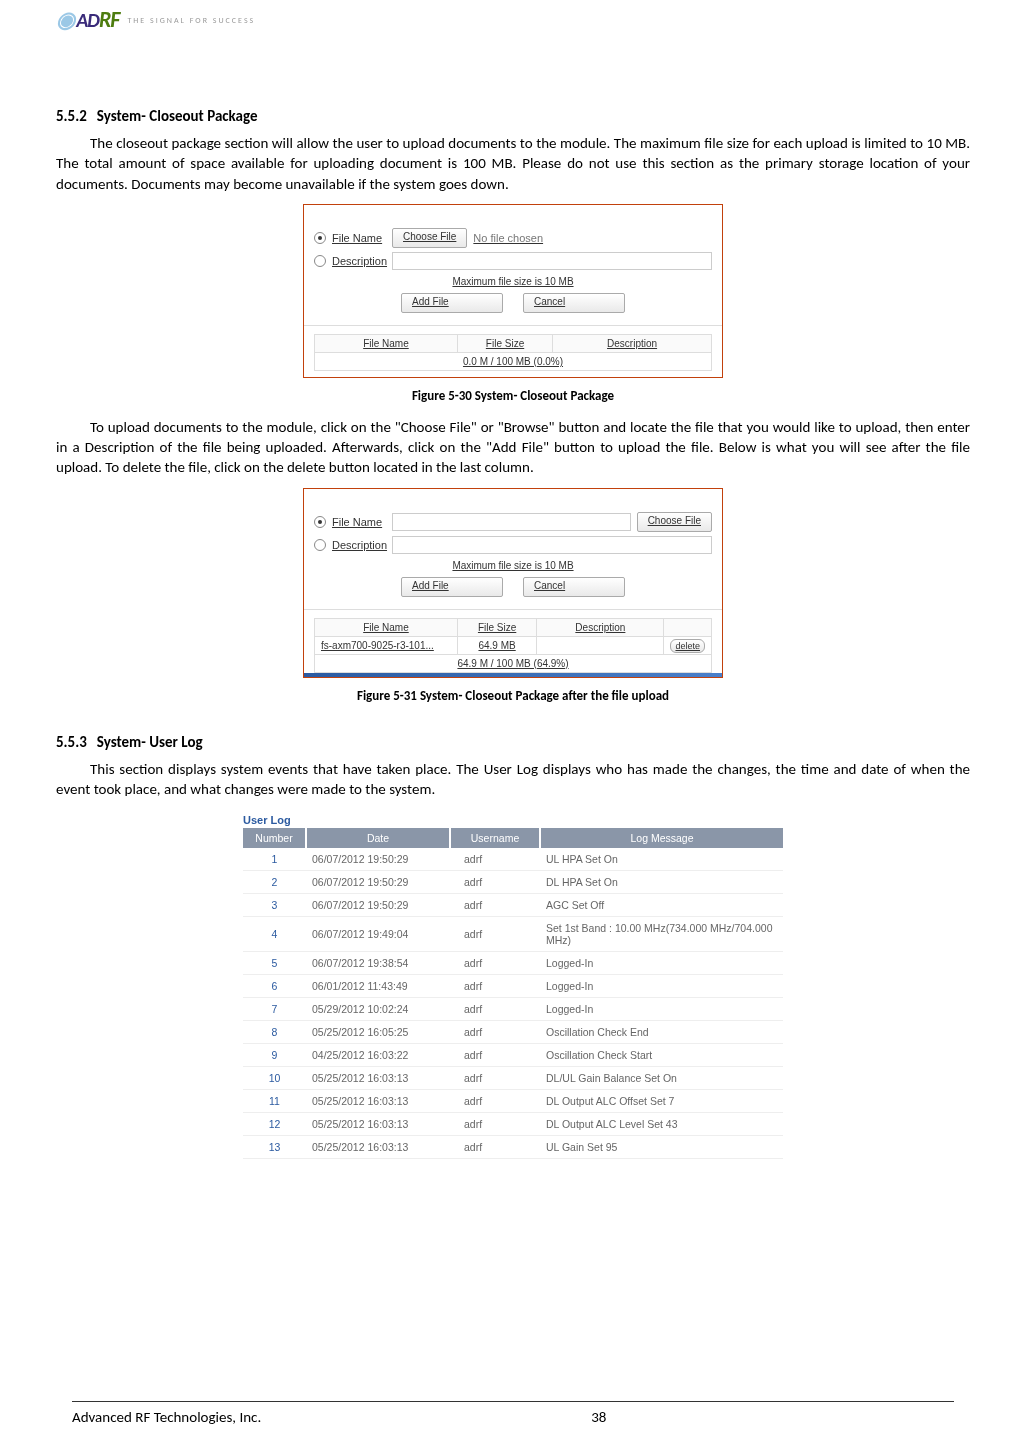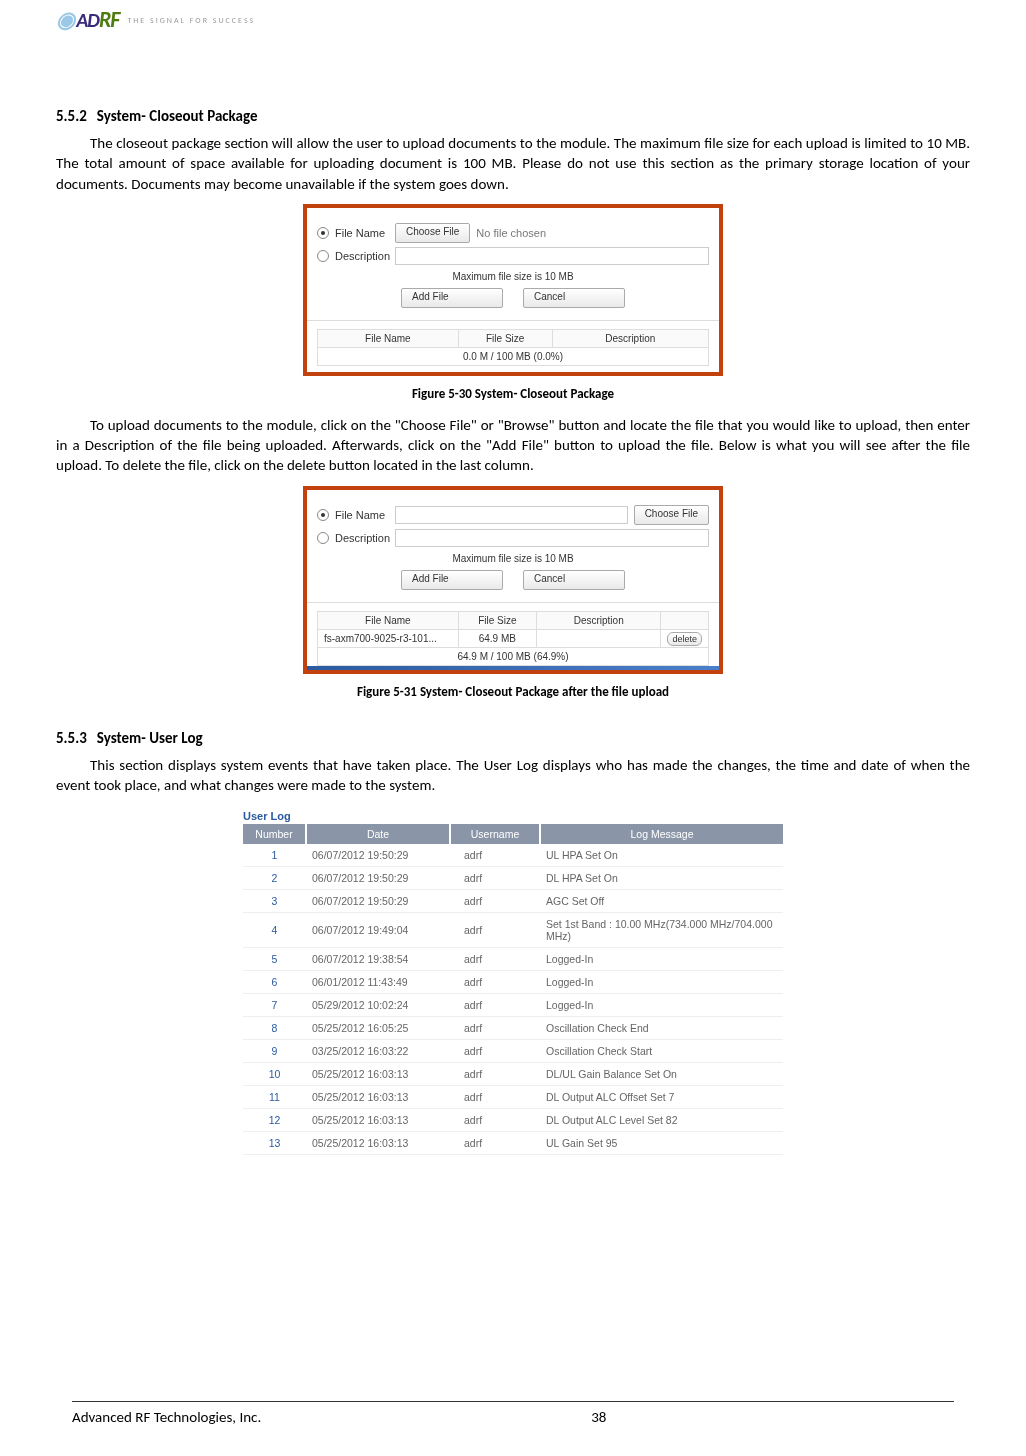--- a/index.html
+++ b/index.html
@@ -58,28 +58,29 @@
   .figure {
     text-align: center;
   }
   .figure-caption {
     font-weight: 700;
     font-size: 13px;
     margin: 10px 0 14px 0;
   }
   .panel {
     display: inline-block;
-    border: 4px solid #c2410c;
+    border: 1px solid #c2410c;
     background: #fff;
-    padding: 11px 10px 6px 10px;
+    padding: 19px 10px 6px 10px;
     box-sizing: border-box;
     text-align: left;
     font-family: Arial, sans-serif;
     font-size: 11px;
     color: #333;
+    text-decoration: underline;
   }
   .panel-530 { width: 420px; }
   .panel-531 { width: 420px; }
   .panel .row { display: flex; align-items: center; margin: 4px 0; }
   .panel .radio { width: 10px; height: 10px; border: 1px solid #888; border-radius: 50%; display: inline-flex; align-items: center; justify-content: center; margin-right: 6px; background: #fff; }
   .panel .radio.sel::after { content:""; width:4px; height:4px; background:#333; border-radius:50%; }
   .panel .lbl { width: 60px; }
   .panel .txt { border: 1px solid #ccc; height: 16px; flex: 1; background:#fff; }
   .panel .btn { border: 1px solid #aaa; background: linear-gradient(#fff,#e9e9e9); height: 18px; line-height: 16px; padding: 0 10px; font-size: 10px; border-radius: 2px; }
   .panel .btn-wide { width: 80px; }
@@ -295,41 +296,41 @@
               <td>Logged-In</td>
             </tr>
             <tr>
               <td>8</td>
               <td>05/25/2012 16:05:25</td>
               <td>adrf</td>
               <td>Oscillation Check End</td>
             </tr>
             <tr>
               <td>9</td>
-              <td>03/25/2012 16:03:22</td>
+              <td>04/25/2012 16:03:22</td>
               <td>adrf</td>
               <td>Oscillation Check Start</td>
             </tr>
             <tr>
               <td>10</td>
               <td>05/25/2012 16:03:13</td>
               <td>adrf</td>
               <td>DL/UL Gain Balance Set On</td>
             </tr>
             <tr>
               <td>11</td>
               <td>05/25/2012 16:03:13</td>
               <td>adrf</td>
               <td>DL Output ALC Offset Set 7</td>
             </tr>
             <tr>
               <td>12</td>
               <td>05/25/2012 16:03:13</td>
               <td>adrf</td>
-              <td>DL Output ALC Level Set 82</td>
+              <td>DL Output ALC Level Set 43</td>
             </tr>
             <tr>
               <td>13</td>
               <td>05/25/2012 16:03:13</td>
               <td>adrf</td>
               <td>UL Gain Set 95</td>
             </tr>
           </tbody>
       </table>
     </div>

